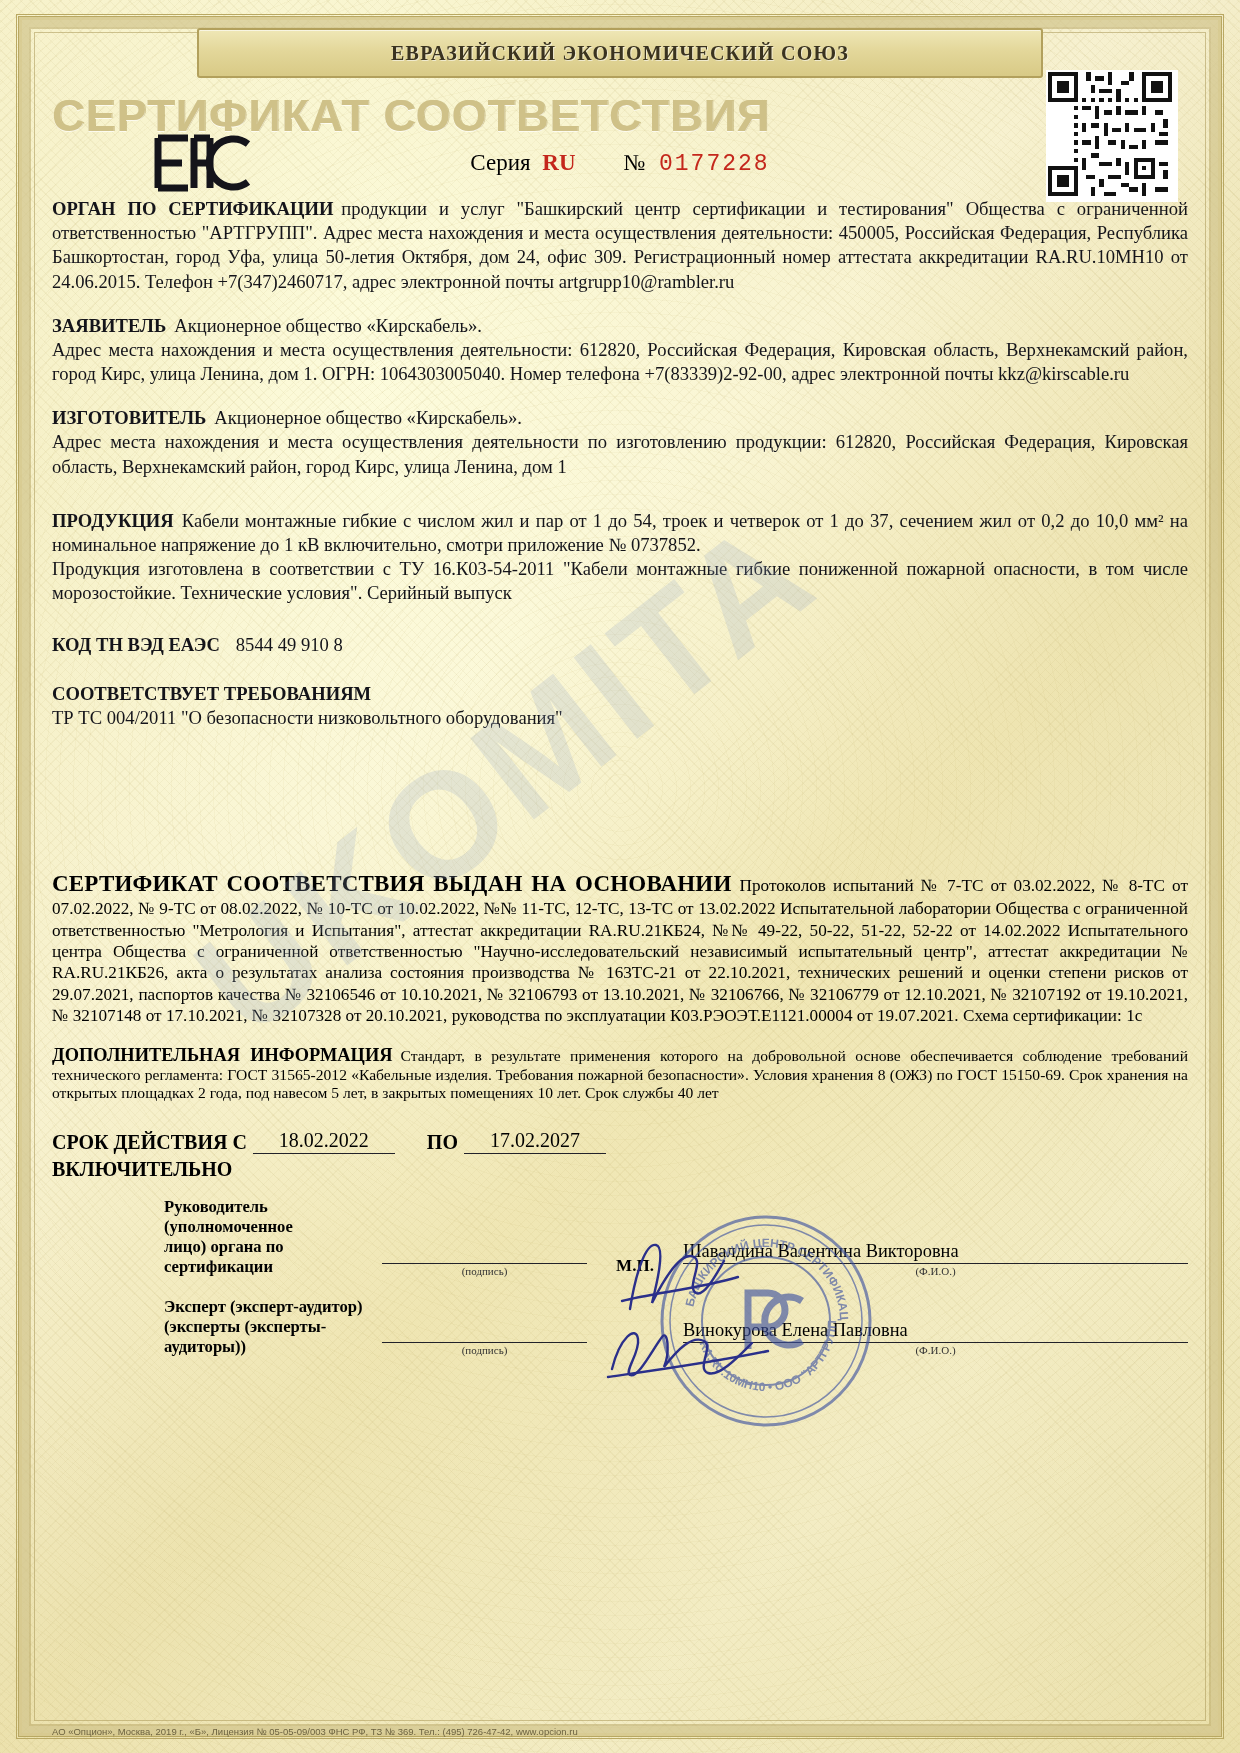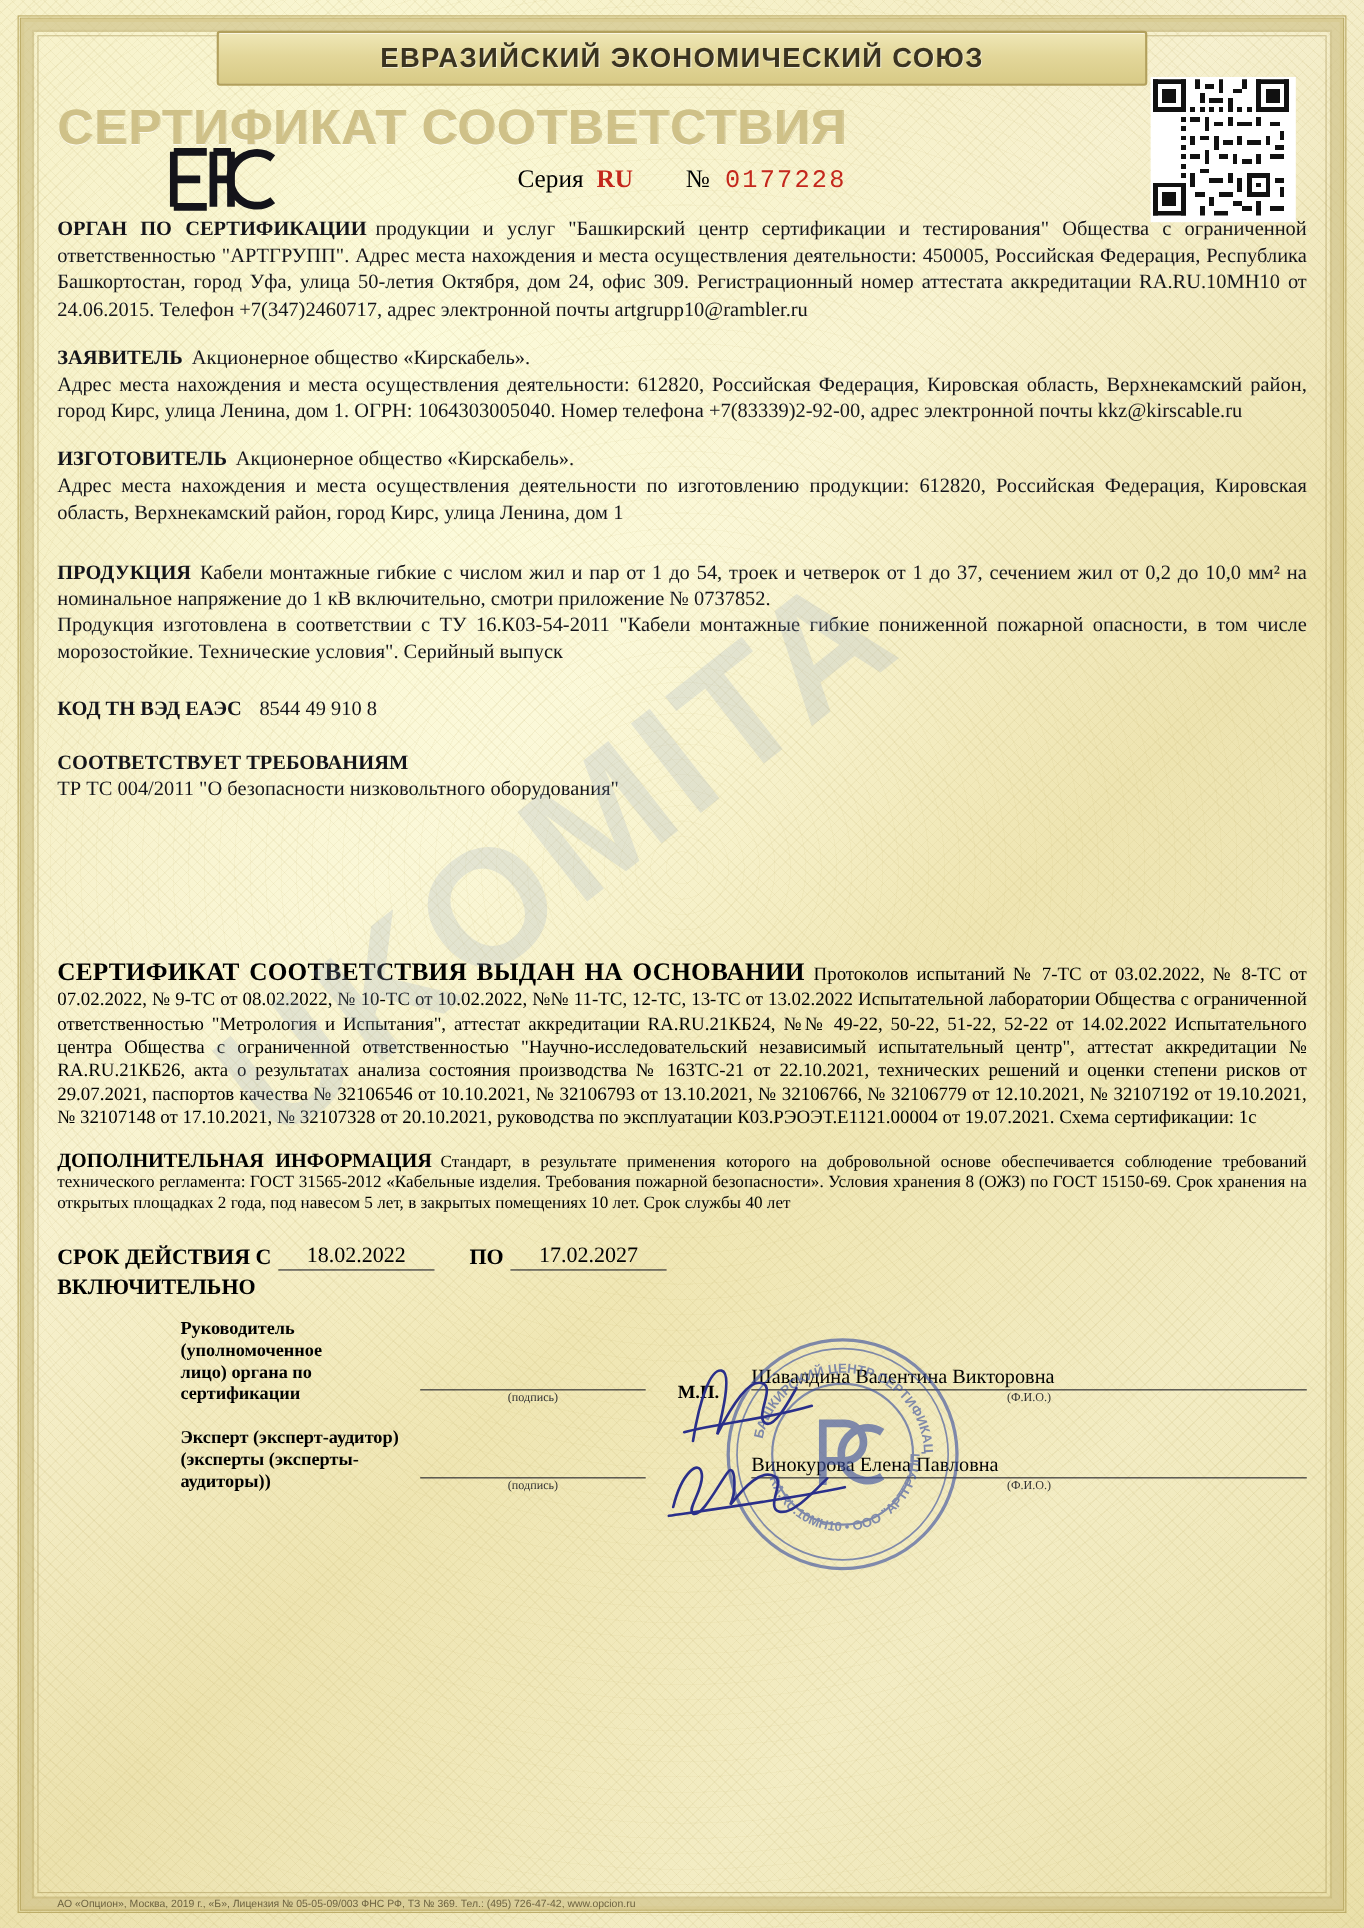--- a/index.html
+++ b/index.html
@@ -62,23 +62,23 @@
     height: 46px;
     background: linear-gradient(180deg, #efe7b6 0%, #e3d79a 45%, #d8ca86 100%);
     border: 2px solid #b2a05c;
     border-radius: 3px;
     box-shadow: 0 1px 0 rgba(255,255,255,0.6) inset;
     display: flex;
     align-items: center;
     justify-content: center;
   }
   .banner span {
-    font-family: Liberation Sans, sans-serif;
+    font-family: Liberation Serif, serif;
     font-weight: bold;
-    font-size: 25px;
+    font-size: 20px;
     letter-spacing: 1.2px;
     color: #3a3320;
     text-shadow: 1px 1px 0 rgba(255,255,255,0.55);
     white-space: nowrap;
   }
 
   
   .qr {
     position: absolute;
     right: 10px;

